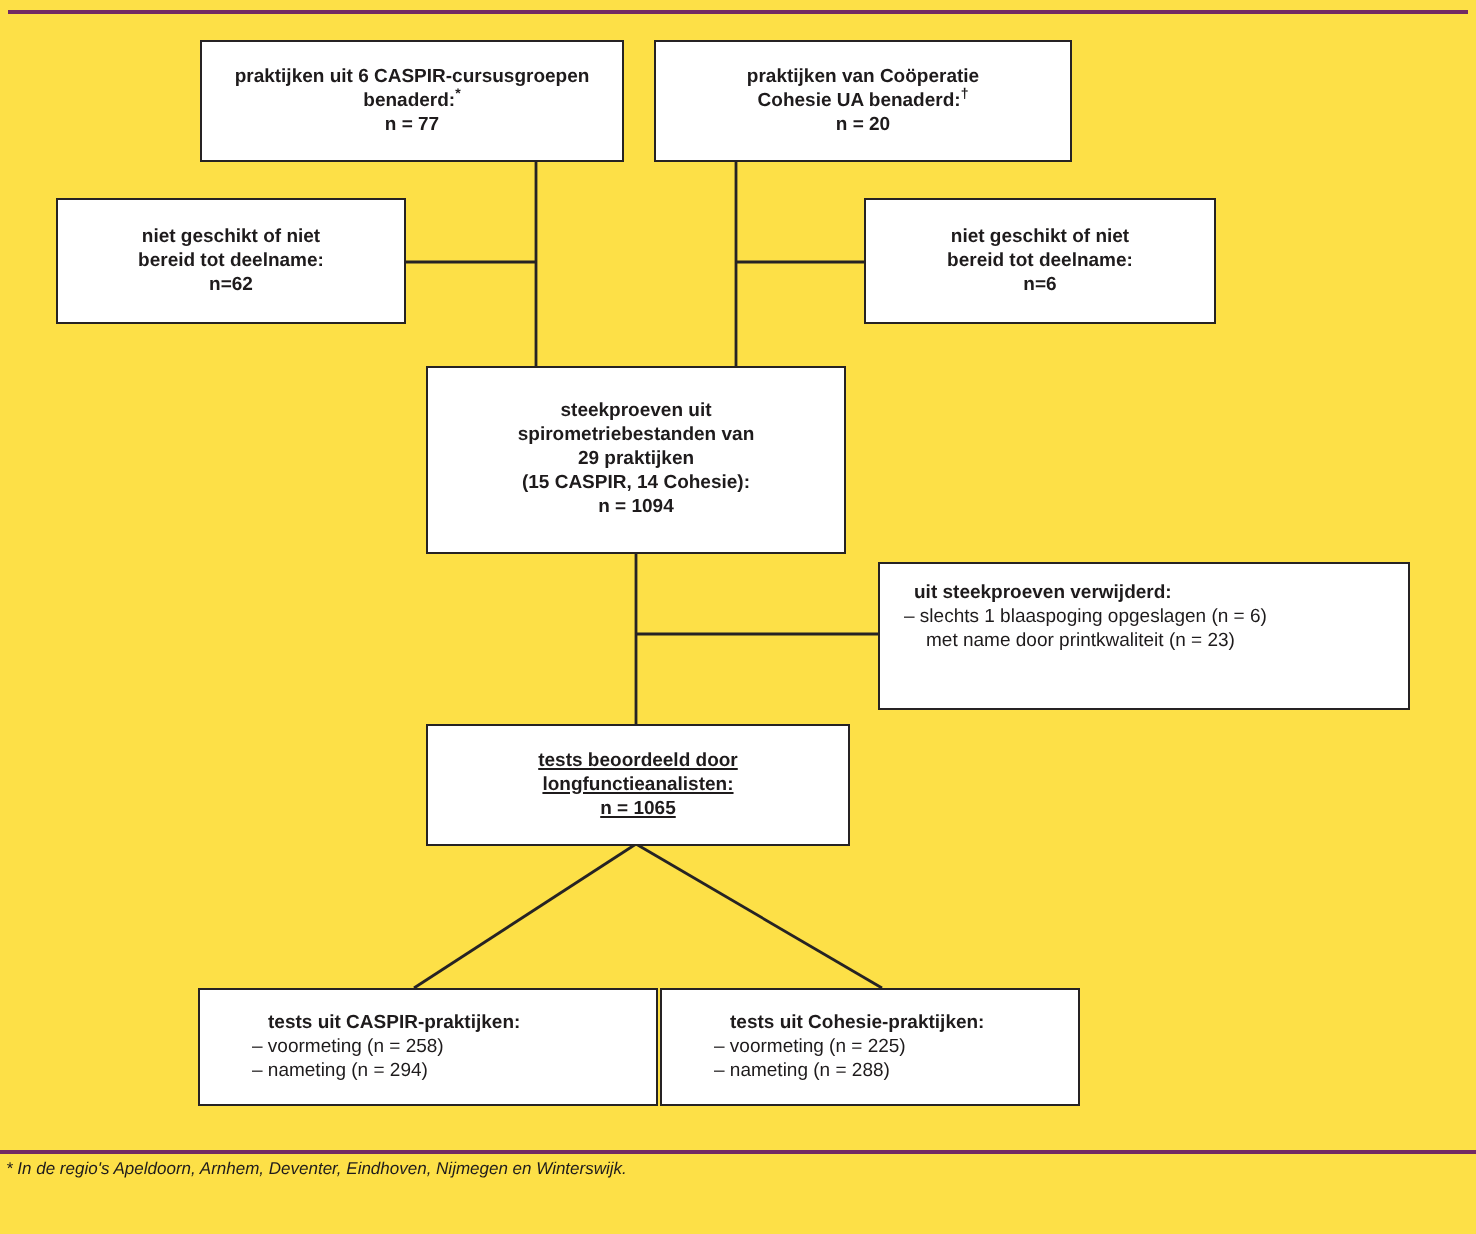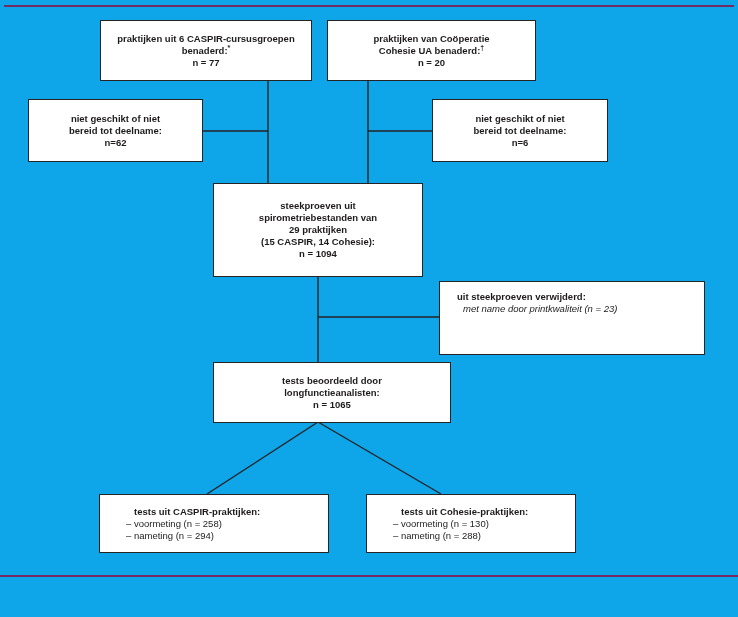--- a/index.html
+++ b/index.html
@@ -1,17 +1,17 @@
 <!DOCTYPE html>
 <html><head>
 <meta charset="utf-8">
 <style>
   html,body{margin:0;padding:0;background:#ffffff;}
   body{font-family:"Liberation Sans","DejaVu Sans",sans-serif;color:#1e1b1c;}
-  .stage{position:relative;width:738px;height:617px;background:#0ea5e9;overflow:hidden;}
+  .stage{position:relative;width:738px;height:617px;background:#fde047;overflow:hidden;}
   .rule{position:absolute;height:2px;background:#722b63;}
   .rule-top{top:5px;left:4px;width:730px;}
   .rule-bottom{top:575px;left:0;width:738px;}
   svg.connectors{position:absolute;top:0;left:0;pointer-events:none;}
   .box{
     position:absolute;
     border:1.5px solid #262324;
     background:#ffffff;
     box-sizing:border-box;
     display:flex;flex-direction:column;justify-content:center;
@@ -73,37 +73,39 @@
   <div class="box center" style="left:213px;top:183px;width:210px;height:94px;">
     <div>steekproeven uit</div>
     <div>spirometriebestanden van</div>
     <div>29 praktijken</div>
     <div>(15 CASPIR, 14 Cohesie):</div>
     <div>n = 1094</div>
   </div>
 
   <div class="box left" style="left:439px;top:281px;width:266px;height:74px;padding:9px 6px 6px 12px;justify-content:flex-start;">
     <div style="padding-left:5px;">uit steekproeven verwijderd:</div>
-    <div class="detail" style="padding-left:11px;font-style:italic;">met name door printkwaliteit (n = 23)</div>
+    <div class="detail">– slechts 1 blaaspoging opgeslagen (n = 6)</div>
+    <div class="detail" style="padding-left:11px;">met name door printkwaliteit (n = 23)</div>
   </div>
 
-  <div class="box center" style="left:213px;top:362px;width:238px;height:61px;">
+  <div class="box center" style="left:213px;top:362px;width:212px;height:61px;text-decoration:underline;">
     <div>tests beoordeeld door</div>
     <div>longfunctieanalisten:</div>
     <div>n = 1065</div>
   </div>
 
   <div class="box left" style="left:99px;top:494px;width:230px;height:59px;padding-left:26px;">
     <div style="padding-left:8px;">tests uit CASPIR-praktijken:</div>
     <div class="detail">– voormeting (n = 258)</div>
     <div class="detail">– nameting (n = 294)</div>
   </div>
 
-  <div class="box left" style="left:330px;top:494px;width:210px;height:59px;padding-left:26px;margin-left:36px;">
+  <div class="box left" style="left:330px;top:494px;width:210px;height:59px;padding-left:26px;">
     <div style="padding-left:8px;">tests uit Cohesie-praktijken:</div>
-    <div class="detail">– voormeting (n = 130)</div>
+    <div class="detail">– voormeting (n = 225)</div>
     <div class="detail">– nameting (n = 288)</div>
   </div>
 
   <div class="rule rule-bottom"></div>
 
+  <div class="fn fn1">* In de regio's Apeldoorn, Arnhem, Deventer, Eindhoven, Nijmegen en Winterswijk.</div>
 
 </div>
 
 </body></html>

